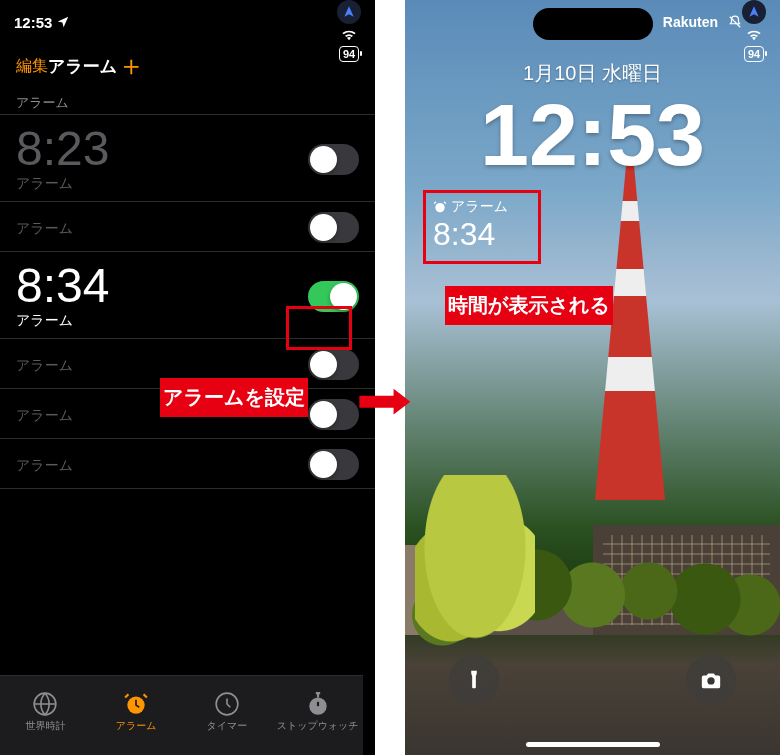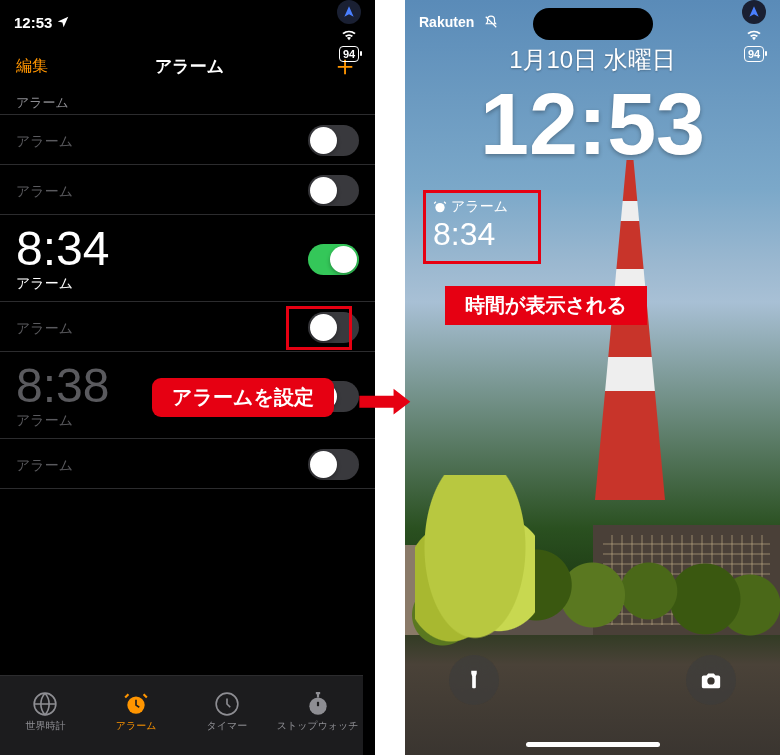--- a/index.html
+++ b/index.html
@@ -12,21 +12,21 @@
   .status-bar { height: 44px; display: flex; justify-content: space-between; align-items: center; padding: 0 14px; font-size: 15px; font-weight: 600; }
   .status-left { display: flex; align-items: center; gap: 4px; }
   .status-right { display: flex; align-items: center; gap: 5px; flex-direction: column; }
   .notch { position: absolute; top: 8px; left: 50%; transform: translateX(-50%); width: 120px; height: 32px; background: #000; border-radius: 20px; z-index: 10; }
   .pill-icon { width: 24px; height: 24px; background: #1a2033; border-radius: 50%; display: flex; align-items: center; justify-content: center; }
   .pill-icon svg { width: 14px; height: 14px; }
   .battery { border: 1.5px solid currentColor; border-radius: 4px; padding: 1px 3px; font-size: 11px; font-weight: 700; position: relative; }
   .battery::after { content: ""; position: absolute; right: -4px; top: 30%; width: 2px; height: 40%; background: currentColor; border-radius: 1px; }
   
   
-  .nav-bar { height: 44px; display: flex; align-items: center; justify-content: space-between; padding: 0 16px; }
+  .nav-bar { height: 44px; display: flex; align-items: center; padding: 0 16px; }
   .nav-edit { color: #ff9500; font-size: 16px; }
   .nav-title { color: #fff; font-size: 17px; font-weight: 600; }
   .nav-plus { color: #ff9500; font-size: 28px; font-weight: 300; }
   .section-label { color: #8e8e93; font-size: 13px; padding: 6px 16px 2px; border-bottom: 0.5px solid #2c2c2e; }
   .alarm-list { }
   .alarm-row { display: flex; align-items: center; justify-content: space-between; padding: 10px 16px 8px; border-bottom: 0.5px solid #2c2c2e; }
   .alarm-time { font-size: 48px; font-weight: 300; color: #5a5a5e; line-height: 1; }
   .alarm-time.on { color: #fff; }
   .alarm-sub { font-size: 14px; color: #5a5a5e; margin-top: 2px; }
   .alarm-sub.on { color: #fff; }
@@ -36,33 +36,33 @@
   .toggle.on .knob { left: 22px; }
   
   
   .tab-bar { position: absolute; bottom: 0; left: 0; right: 12px; height: 80px; background: #1c1c1e; display: flex; border-top: 0.5px solid #2c2c2e; }
   .tab { flex: 1; display: flex; flex-direction: column; align-items: center; justify-content: center; gap: 2px; color: #8e8e93; padding-bottom: 14px; padding-top: 6px; }
   .tab.active { color: #ff9500; }
   .tab-icon { width: 26px; height: 26px; }
   .tab-label { font-size: 10px; }
   
   
-  .lock-date { text-align: center; font-size: 24px; font-weight: 500; text-shadow: 0 1px 2px rgba(0,0,0,0.3); }
+  .lock-date { text-align: center; font-size: 20px; font-weight: 500; margin-top: 16px; text-shadow: 0 1px 2px rgba(0,0,0,0.3); }
   .lock-time { text-align: center; font-size: 88px; font-weight: 600; line-height: 1; margin-top: 4px; text-shadow: 0 2px 4px rgba(0,0,0,0.3); }
   .widget-alarm { position: absolute; top: 198px; left: 28px; }
   .widget-alarm-label { font-size: 14px; display: flex; align-items: center; gap: 4px; }
   .widget-alarm-time { font-size: 32px; font-weight: 500; }
   
   
   .lock-buttons { position: absolute; bottom: 50px; left: 0; right: 0; display: flex; justify-content: space-between; padding: 0 44px; }
   .lock-btn { width: 50px; height: 50px; background: rgba(60,60,60,0.6); backdrop-filter: blur(10px); border-radius: 50%; display: flex; align-items: center; justify-content: center; }
   .home-indicator { position: absolute; bottom: 8px; left: 50%; transform: translateX(-50%); width: 134px; height: 5px; background: #fff; border-radius: 3px; }
   
   
-  .anno { position: absolute; background: #e60012; color: #fff; font-weight: 700; padding: 6px 20px; font-size: 20px; z-index: 50; }
+  .anno { position: absolute; background: #e60012; color: #fff; font-weight: 700; padding: 6px 3px; font-size: 20px; z-index: 50; }
   .anno-box { position: absolute; border: 3px solid #e60012; z-index: 49; }
   
   
   .arrow-between { position: absolute; left: 362px; top: 370px; z-index: 60; color: #e60012; font-size: 52px; transform: scaleX(1.3); }
   
   
   .tower { position: absolute; left: 58%; top: 160px; width: 14px; height: 340px; z-index: 1; }
   .tower .body { width: 100%; height: 100%; background: linear-gradient(to bottom, #c8342a 0%, #c8342a 12%, #eee 12%, #eee 18%, #c8342a 18%, #c8342a 32%, #eee 32%, #eee 40%, #c8342a 40%, #c8342a 58%, #eee 58%, #eee 68%, #c8342a 68%); clip-path: polygon(45% 0%, 55% 0%, 100% 100%, 0% 100%); transform-origin: top center; transform: scaleX(5); }
   
   .buildings { position: absolute; bottom: 120px; left: 0; right: 0; height: 120px; display: flex; align-items: flex-end; z-index: 2; }
@@ -111,20 +111,21 @@
     <span class="nav-title">アラーム</span>
     <span class="nav-plus">＋</span>
   </div>
 
   <div class="section-label">アラーム</div>
 
   <div class="alarm-list">
 
     <div class="alarm-row">
       <div>
+        <div class="alarm-time">8:23</div>
         <div class="alarm-sub">アラーム</div>
       </div>
       <div class="toggle">
           <div class="knob"></div>
         </div>
     </div>
 
     <div class="alarm-row">
       <div>
         <div class="alarm-sub">アラーム</div>
@@ -148,21 +149,20 @@
       <div>
         <div class="alarm-sub">アラーム</div>
       </div>
       <div class="toggle">
           <div class="knob"></div>
         </div>
     </div>
 
     <div class="alarm-row">
       <div>
-        <div class="alarm-time">8:38</div>
         <div class="alarm-sub">アラーム</div>
       </div>
       <div class="toggle">
           <div class="knob"></div>
         </div>
     </div>
 
     <div class="alarm-row">
       <div>
         <div class="alarm-sub">アラーム</div>
@@ -201,40 +201,40 @@
       <svg class="tab-icon" viewBox="0 0 24 24" fill="currentColor">
           <circle cx="12" cy="14" r="8"></circle>
           <path d="M10 2h4M12 6V2" stroke="currentColor" stroke-width="2"></path>
           <path d="M12 10v4" stroke="#1c1c1e" stroke-width="2"></path>
         </svg>
       <span class="tab-label">ストップウォッチ</span>
     </div>
   </div>
 
   <div class="anno-box" style="top:306px; left:286px; width:66px; height:44px;"></div>
-  <div class="anno" style="top:378px; left:152px;border-radius:9px;">アラームを設定</div>
+  <div class="anno" style="top:378px; left:160px;">アラームを設定</div>
 </div>
 
 <div class="arrow-between">➡</div>
 
 <div class="phone right" style="margin-left:30px;">
   <div class="notch"></div>
 
   <div class="tower">
       <div class="body"></div>
     </div>
   <div class="trees"></div>
   <div class="ginkgo"></div>
   <div class="buildings">
     <div class="bld b1"></div>
       <div class="bld b2"></div>
       <div class="bld b3"></div>
   </div>
 
-  <div class="status-bar" style="position:relative; z-index:10;">
+  <div class="status-bar" style="position:relative; z-index:10;justify-content:flex-end;">
     <div class="status-left">
       <span class="carrier">Rakuten</span>
       <svg class="silent-icon" width="14" height="14" viewBox="0 0 24 24" fill="#fff">
           <path d="M12 2a6 6 0 00-6 6v4l-2 3h16l-2-3V8a6 6 0 00-6-6zM3 3l18 18" stroke="#fff" stroke-width="2" fill="none"></path>
         </svg>
     </div>
     <div class="status-right">
       <svg width="12" height="12" viewBox="0 0 24 24" fill="#fff">
           <path d="M12 2a5 5 0 00-5 5v3H6a2 2 0 00-2 2v8a2 2 0 002 2h12a2 2 0 002-2v-8a2 2 0 00-2-2h-1V7a5 5 0 00-5-5zm-3 5a3 3 0 116 0v3H9z"></path>
         </svg>

